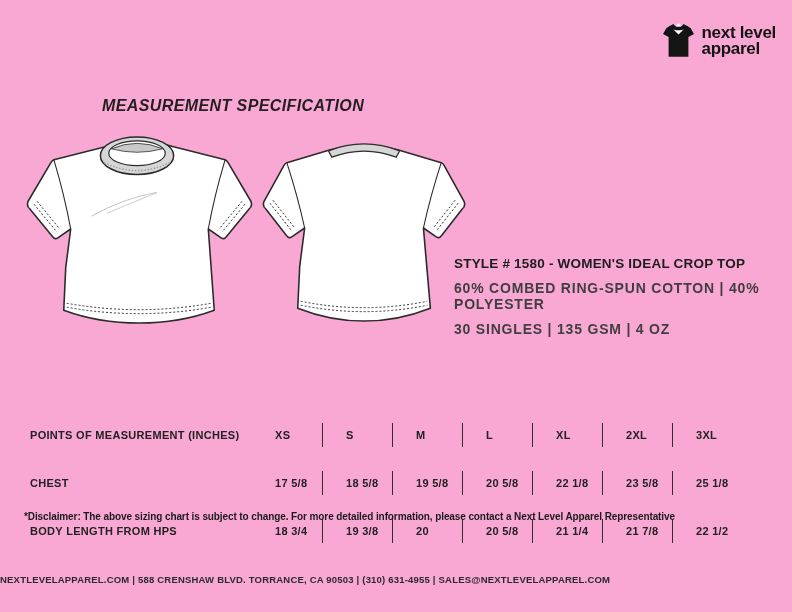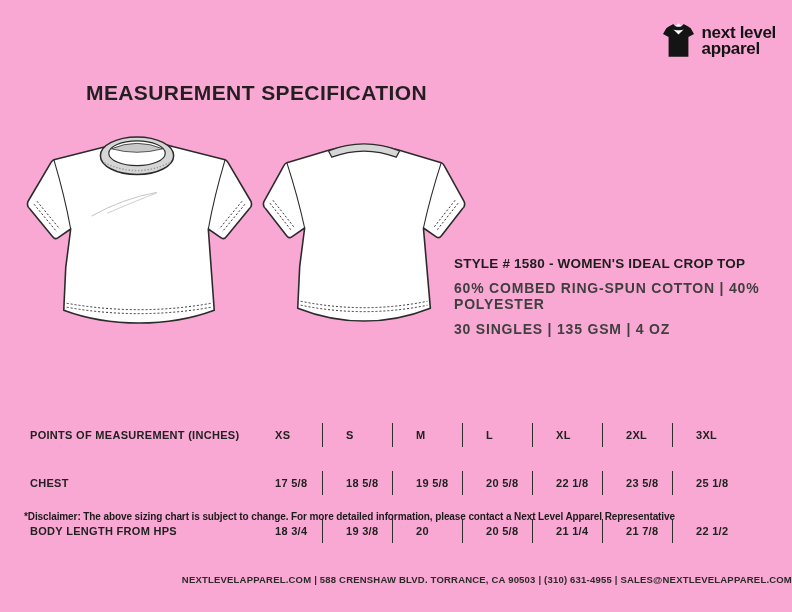--- a/index.html
+++ b/index.html
@@ -5,42 +5,42 @@
   html,body{margin:0;padding:0;background:#ffffff;}
   .page{
     position:relative;width:792px;height:612px;background:#f9a8d4;
     font-family:"Liberation Sans",sans-serif;color:#231f20;overflow:hidden;
   }
   
   .logo{position:absolute;top:21px;right:16px;display:flex;align-items:center;gap:8px;}
   .logo-text{display:flex;flex-direction:column;font-weight:bold;font-size:17px;
     line-height:16px;letter-spacing:-0.3px;color:#141414;}
   
-  .page-title{position:absolute;left:86px;top:81px;margin:0;font-size:21px;
-    font-weight:bold;letter-spacing:0.4px;color:#231f20;}
+  .page-title{position:absolute;left:86px;top:81px;margin:16px;font-size:16px;
+    font-weight:bold;letter-spacing:0.4px;color:#231f20;font-style:italic;}
   
   .front-drawing{position:absolute;left:23px;top:129px;}
   .back-drawing{position:absolute;left:259px;top:130px;}
   
   .style-info{position:absolute;left:454px;top:256px;width:315px;}
   .style-title{font-size:13.5px;font-weight:bold;letter-spacing:0.2px;margin:0 0 9px 0;color:#1d1d1d;}
   .style-line{font-size:14px;font-weight:bold;letter-spacing:0.8px;margin:0 0 9px 0;color:#3f3f3f;}
   
   .mtable{position:absolute;left:30px;top:399px;display:grid;
     grid-template-columns:222px repeat(7,70px);}
   .cell{height:24px;display:flex;align-items:center;font-size:11px;font-weight:bold;
     letter-spacing:0.3px;color:#222;white-space:nowrap;margin-top:24px;}
   .cell.size{padding-left:23px;}
   .cell.bord{border-left:1.5px solid #2e2e2e;}
   
   .disclaimers{position:absolute;left:24px;top:511px;width:760px;}
   .disclaimers p{margin:0 0 13px 0;font-size:10px;font-weight:bold;
     letter-spacing:-0.1px;color:#1b1b1b;}
   
-  .footer{position:absolute;left:0;top:574px;width:100%;text-align:right;
+  .footer{position:absolute;left:0;top:574px;width:100%;text-align:left;
     font-size:9.5px;font-weight:bold;letter-spacing:0.2px;color:#2a2a2a;}
   svg{display:block;}
 </style>
 </head>
 <body>
 
 <div class="page">
 
   <header class="logo">
     <span>

